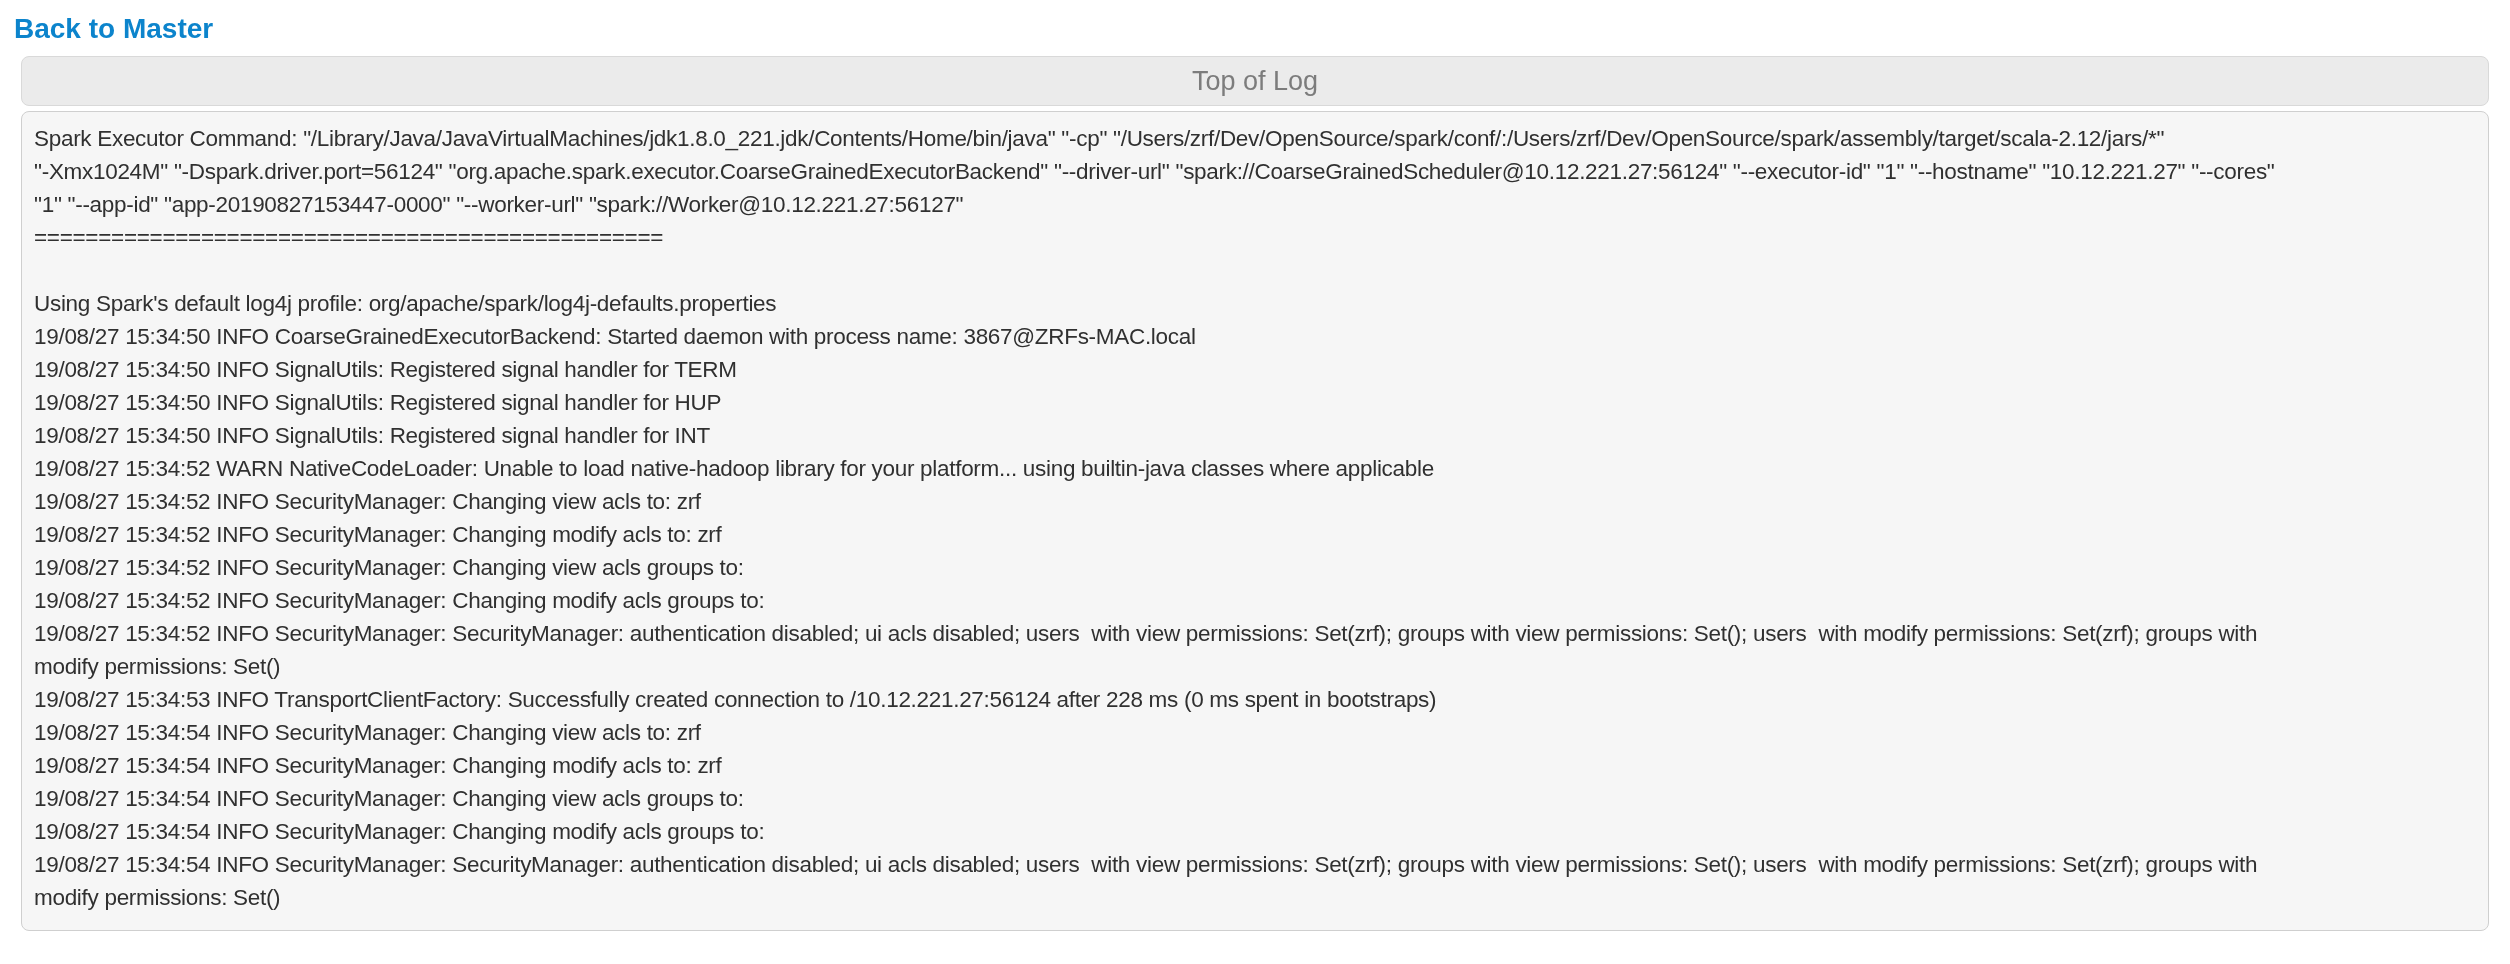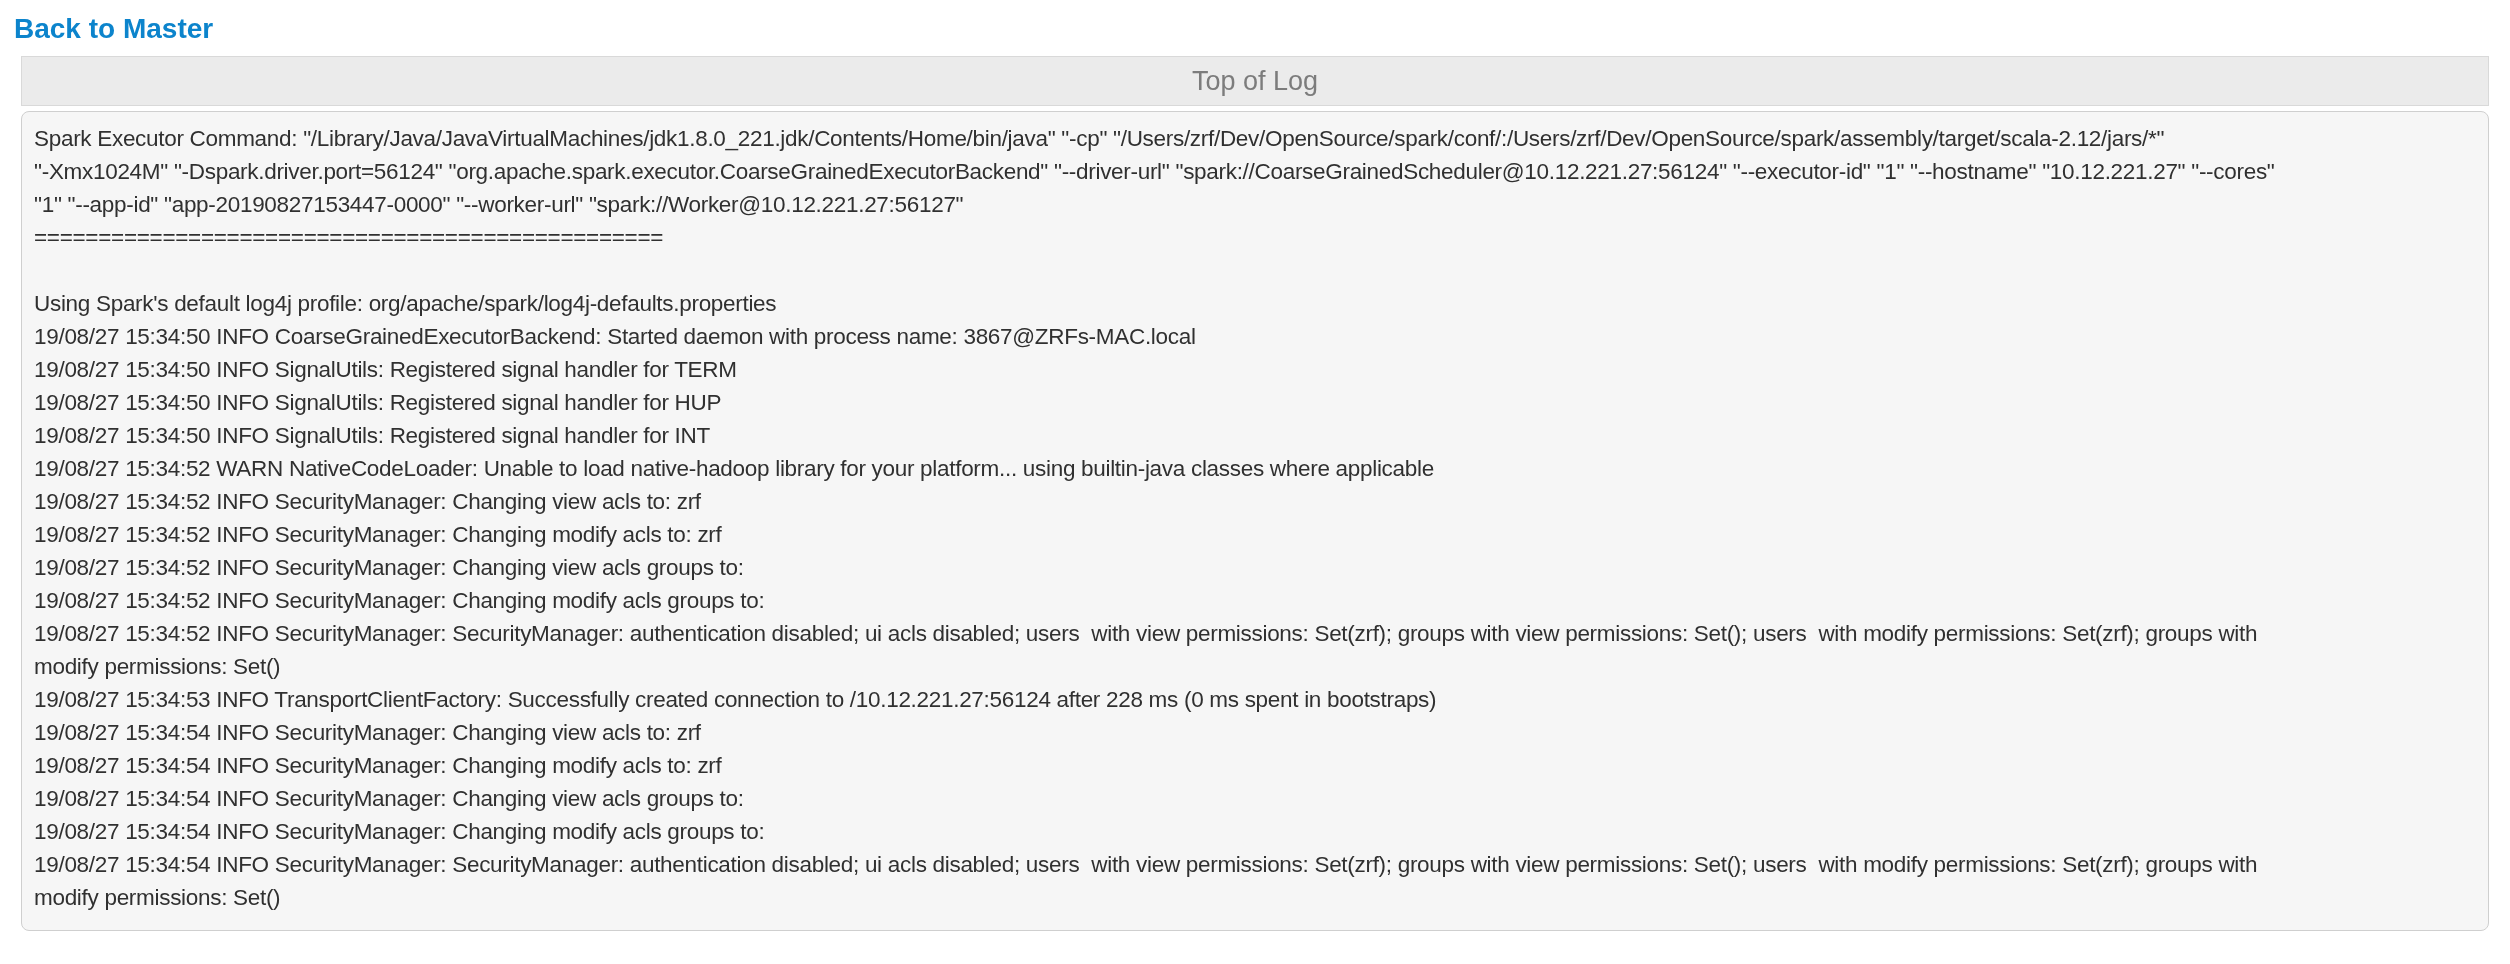--- a/index.html
+++ b/index.html
@@ -28,21 +28,21 @@
     margin: 25px 0 0 12px;
     font-size: 27px;
     line-height: 33px;
     color: #333333;
   }
   .log-header-bar {
     margin: 11px 21px 0 21px;
     height: 48px;
     background: #ebebeb;
     border: 1px solid #d9d9d9;
-    border-radius: 0;
+    border-radius: 8px;
     display: flex;
     align-items: center;
     justify-content: center;
   }
   .log-header-title {
     font-size: 27px;
     color: #7c7c7c;
   }
   .log-content {
     margin: 5px 21px 0 21px;

